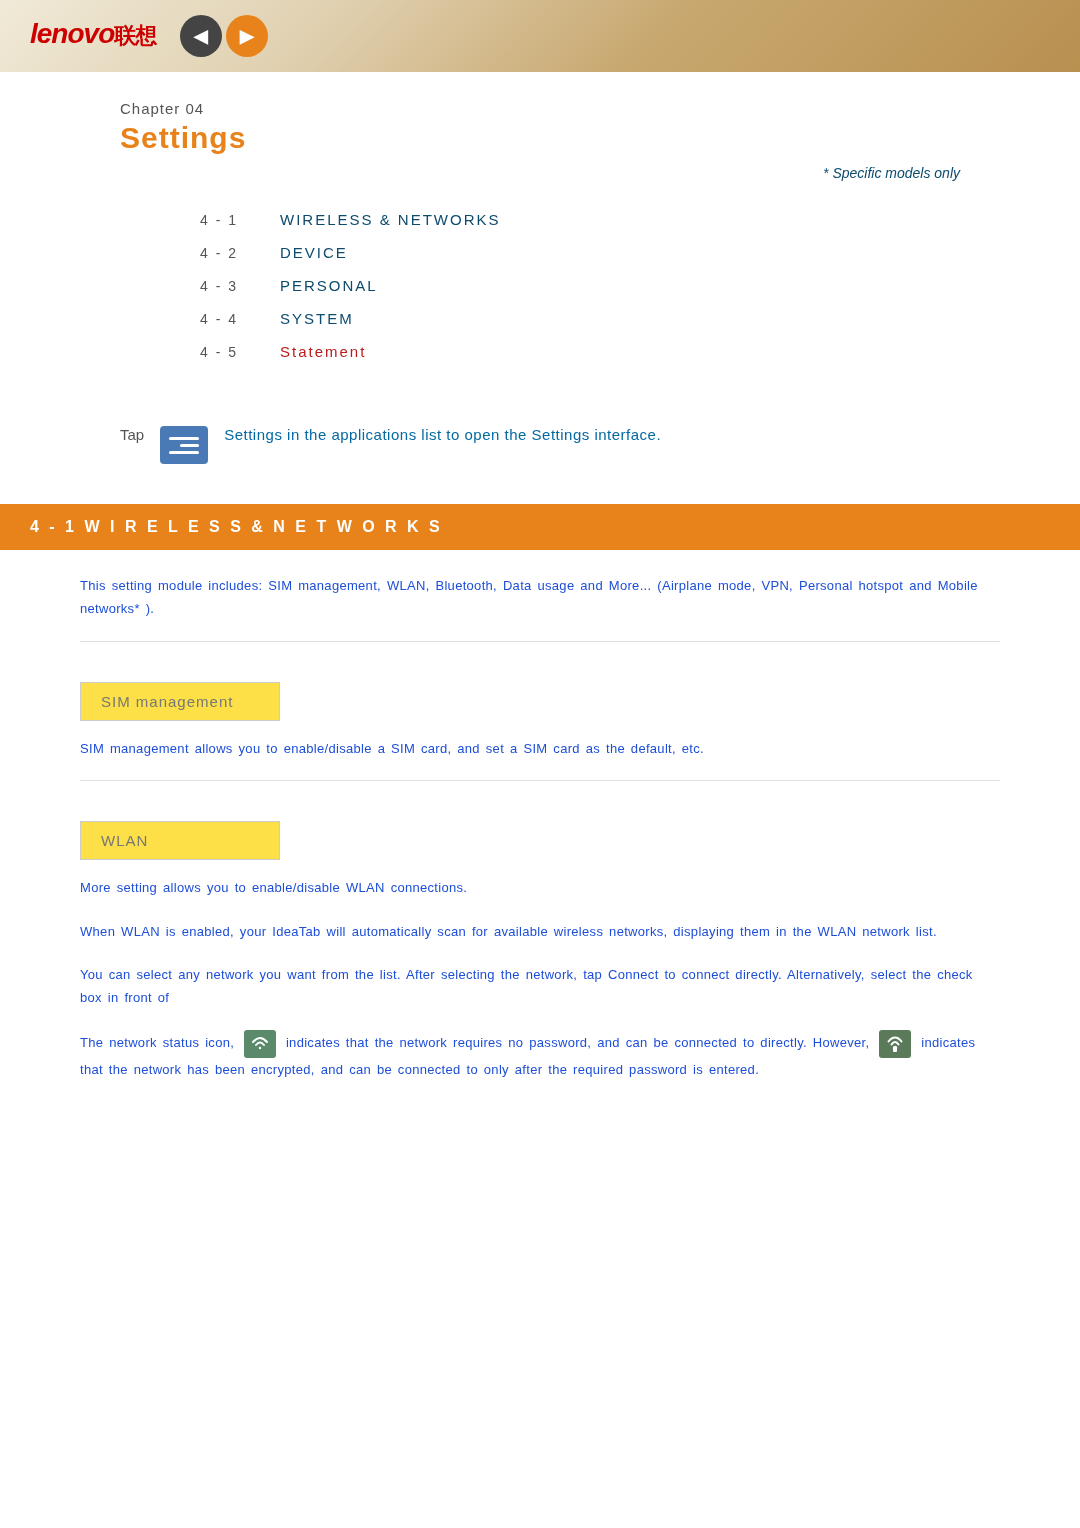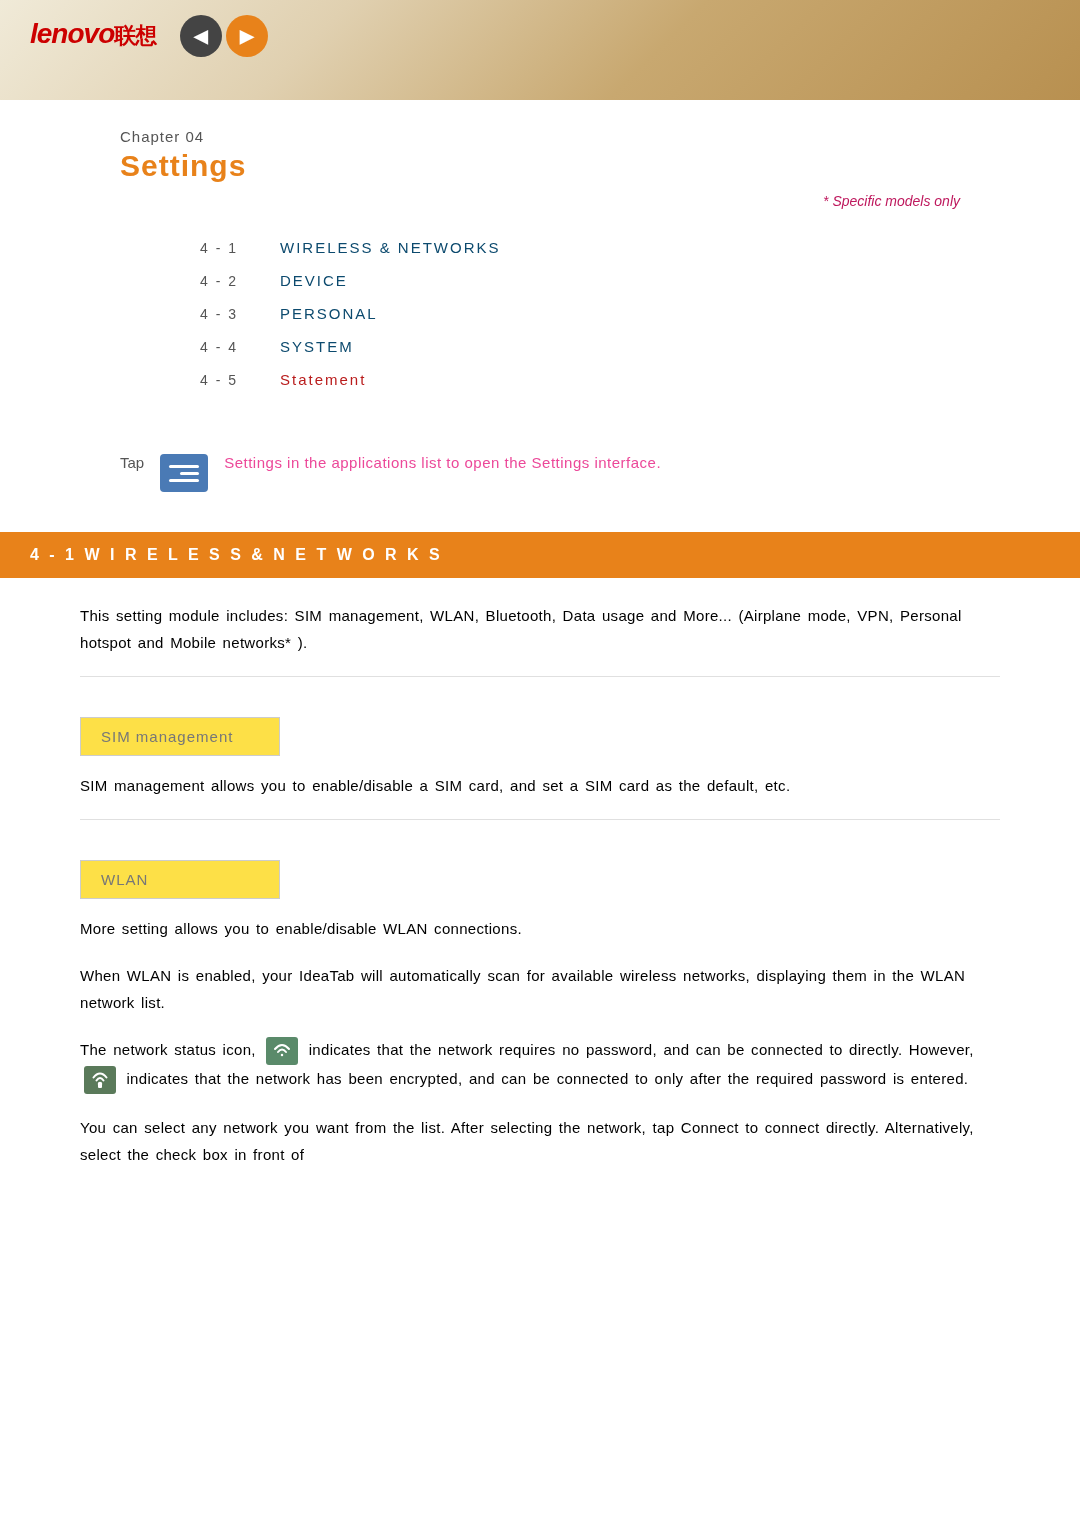--- a/index.html
+++ b/index.html
@@ -9,21 +9,21 @@
       background: #ffffff;
       font-family: Arial, sans-serif;
       font-size: 15px;
       color: #333;
     }
 
     
     .header {
       position: relative;
       width: 100%;
-      height: 100px;
+      height: 72px;
       background: linear-gradient(to right, #f5f0e8, #e8dcc8, #d4b896, #c49a6c, #b8864a, #a07030);
       overflow: hidden;
       padding-left: 41px;
     }
     .header-gradient-overlay {
       position: absolute;
       top: 0; left: 0; right: 0; bottom: 0;
       background: linear-gradient(135deg, #f0ead8 0%, #e0d0b0 30%, #c8a870 60%, #b89050 100%);
     }
     .lenovo-logo {
@@ -83,21 +83,21 @@
       color: #e8821a;
       margin-top: 4px;
       letter-spacing: 1px;
     }
 
     
     .specific-models {
       text-align: right;
       padding-right: 120px;
       margin-top: 10px;
-      color: #be185d;
+      color: #0c4a6e;
       font-size: 14px;
       font-style: italic;
     }
 
     
     .toc-section {
       padding: 30px 120px 20px 200px;
     }
     .toc-item {
       display: flex;
@@ -159,42 +159,42 @@
       width: 80%;
       margin: 0 auto;
     }
     .settings-line-short {
       width: 50%;
       margin-left: auto;
       margin-right: 4px;
     }
     .tap-description {
       font-size: 15px;
-      color: #ec4899;
+      color: #0369a1;
       letter-spacing: 0.5px;
     }
 
     
     .section-header {
       background: #e8821a;
       color: white;
       padding: 14px 30px;
       margin: 20px 0 0 0;
       font-size: 16px;
       font-weight: bold;
       letter-spacing: 3px;
     }
 
     
     .content-section {
       padding: 24px 80px;
     }
     .content-paragraph {
-      font-size: 15px;
-      color: #000000;
+      font-size: 13px;
+      color: #1d4ed8;
       line-height: 1.8;
       margin-bottom: 20px;
       letter-spacing: 0.3px;
       word-spacing: 2px;
     }
 
     
     .sub-section-box {
       border: 1px solid #ccc;
       background: #fde047;
@@ -308,20 +308,22 @@
   <hr class="divider-line">
 
   
   <div class="sub-section-box">
     <span class="sub-section-label">WLAN</span>
   </div>
 
   <p class="content-paragraph">More setting allows you to enable/disable WLAN connections.</p>
 
   <p class="content-paragraph">When WLAN is enabled, your IdeaTab will automatically scan for available wireless networks, displaying them in the WLAN network list.</p>
+
+  <p class="content-paragraph">You can select any network you want from the list. After selecting the network, tap Connect to connect directly. Alternatively, select the check box in front of</p>
 
   <p class="content-paragraph">
     The network status icon,
     <span class="wifi-icon-inline">
       <svg width="22" height="20" viewBox="0 0 22 20" fill="none">
         <path d="M11 14 Q11 14 11 14" stroke="white" stroke-width="2.5" stroke-linecap="round"></path>
         <path d="M7 11 Q9 8.5 11 8.5 Q13 8.5 15 11" stroke="white" stroke-width="2" fill="none" stroke-linecap="round"></path>
         <path d="M4 8 Q7.5 4 11 4 Q14.5 4 18 8" stroke="white" stroke-width="2" fill="none" stroke-linecap="round"></path>
       </svg>
     </span>
@@ -331,15 +333,13 @@
         <path d="M11 13.5 Q11 13.5 11 13.5" stroke="white" stroke-width="2.5" stroke-linecap="round"></path>
         <path d="M7.5 10.5 Q9.2 8 11 8 Q12.8 8 14.5 10.5" stroke="white" stroke-width="2" fill="none" stroke-linecap="round"></path>
         <path d="M4.5 7.5 Q7.5 3.5 11 3.5 Q14.5 3.5 17.5 7.5" stroke="white" stroke-width="2" fill="none" stroke-linecap="round"></path>
         <rect x="9" y="14" width="4" height="4" rx="1" fill="white"></rect>
         <rect x="9.5" y="12.5" width="3" height="3" rx="1.5" fill="none" stroke="white" stroke-width="1.5"></rect>
       </svg>
     </span>
     indicates that the network has been encrypted, and can be connected to only after the required password is entered.
   </p>
 
-  <p class="content-paragraph">You can select any network you want from the list. After selecting the network, tap Connect to connect directly. Alternatively, select the check box in front of</p>
-
 </div>
 
 </body></html>

